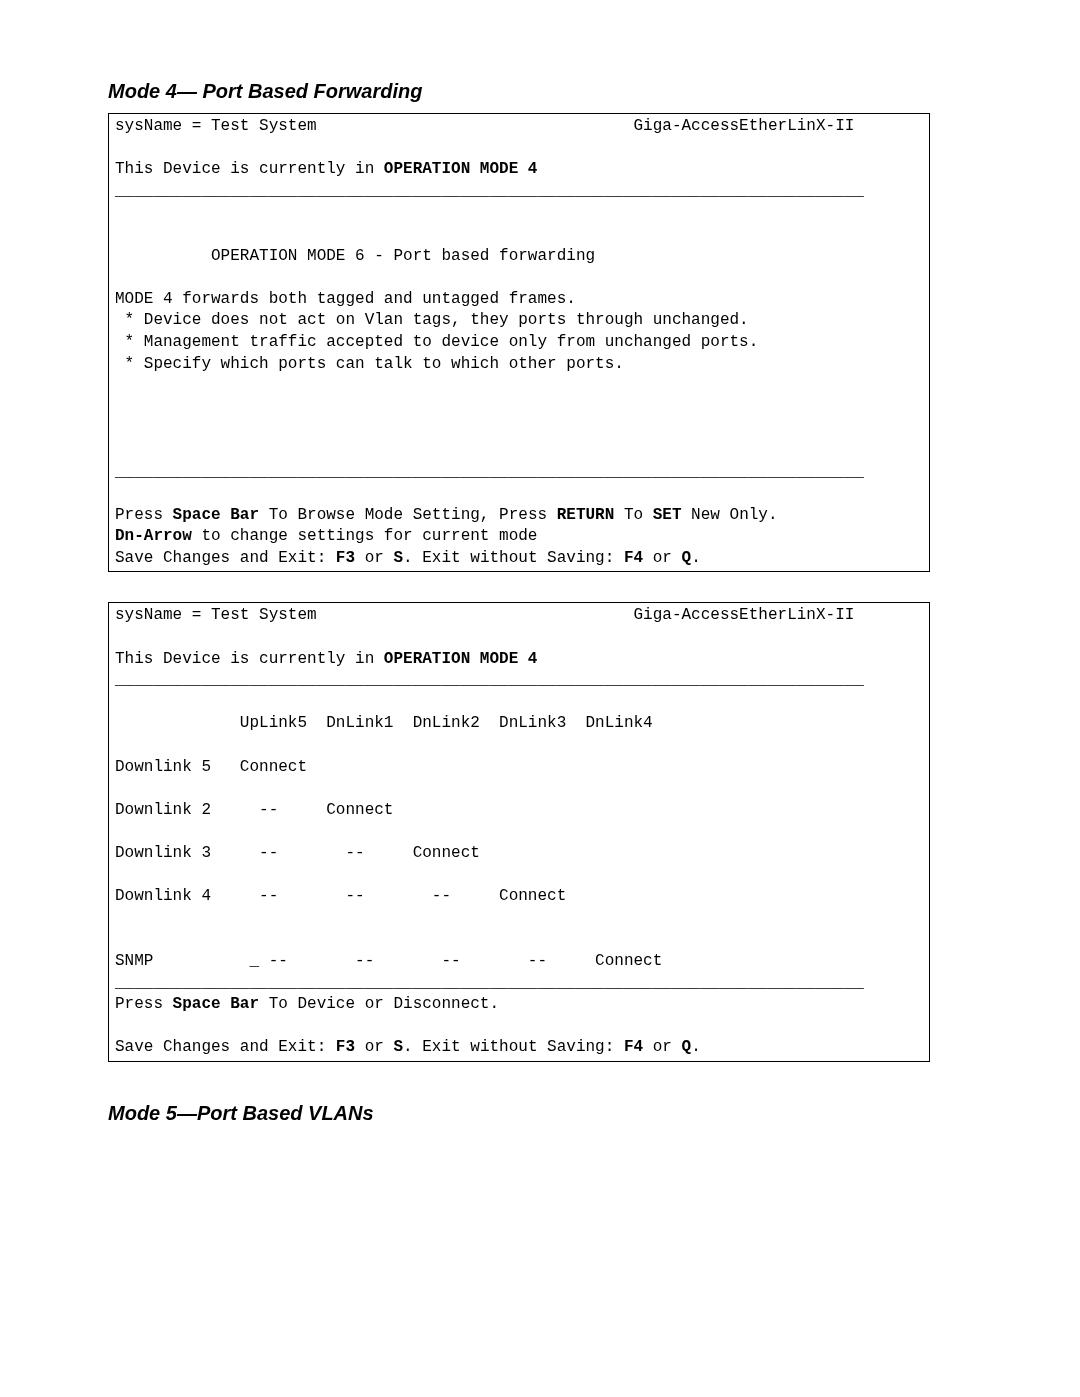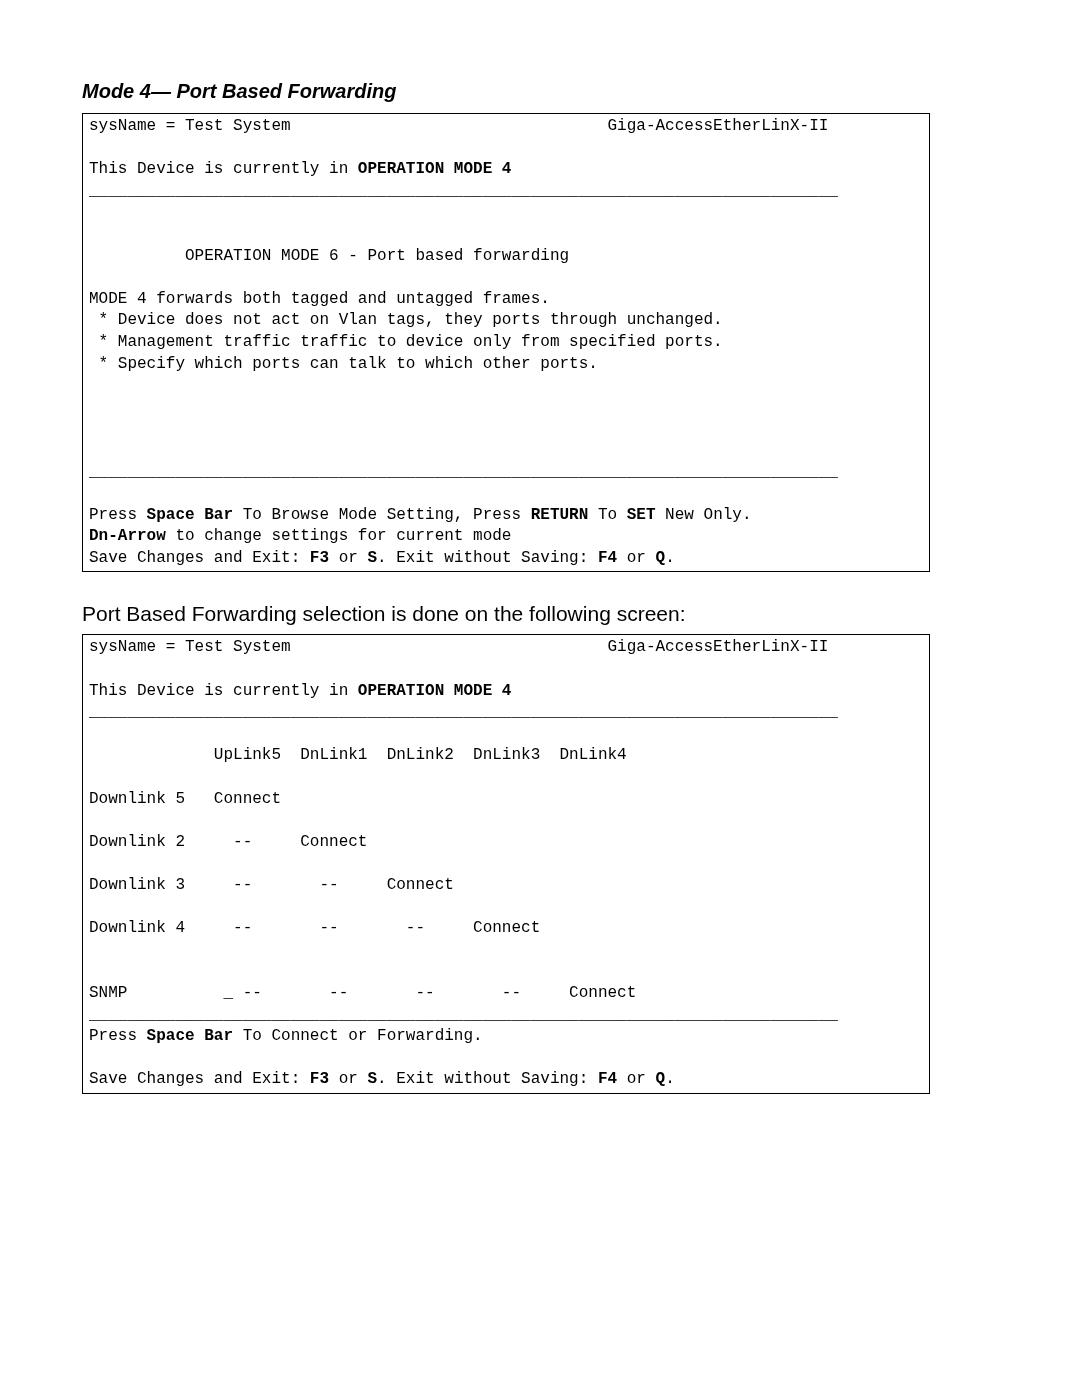--- a/index.html
+++ b/index.html
@@ -4,21 +4,21 @@
 <style>
   body {
     margin: 0;
     padding: 0;
     background: #fff;
     font-family: Georgia, "Times New Roman", serif;
     color: #000;
     width: 1080px;
   }
   .page {
-    padding: 60px 150px 40px 82px;
+    padding: 60px 150px 40px 108px;
   }
   .section-heading {
     font-family: "Century Gothic", "Futura", Arial, sans-serif;
     font-weight: bold;
     font-style: italic;
     font-size: 20px;
     margin: 20px 0 10px 0;
   }
   .terminal {
     border: 1px solid #000;
@@ -49,50 +49,50 @@
   <div class="terminal"><span><span>sysName = Test System</span>                                 <span>Giga-AccessEtherLinX-II</span></span>
 
 <span><span>This Device is currently in </span><span class="bold">OPERATION MODE 4</span></span>
 <span>______________________________________________________________________________</span>
 
 
 <span>          OPERATION MODE 6 - Port based forwarding</span>
 
 <span>MODE 4 forwards both tagged and untagged frames.</span>
 <span> * Device does not act on Vlan tags, they ports through unchanged.</span>
-<span> * Management traffic traffic to device only from specified ports.</span>
+<span> * Management traffic accepted to device only from unchanged ports.</span>
 <span> * Specify which ports can talk to which other ports.</span>
 
 
 
 
 <span>______________________________________________________________________________</span>
 
 <span><span>Press </span><span class="bold">Space Bar</span><span> To Browse Mode Setting, Press </span><span class="bold">RETURN</span><span> To </span><span class="bold">SET</span><span> New Only.</span></span>
 <span><span class="bold">Dn-Arrow</span><span> to change settings for current mode</span></span>
 <span><span>Save Changes and Exit: </span><span class="bold">F3</span><span> or </span><span class="bold">S</span><span>. Exit without Saving: </span><span class="bold">F4</span><span> or </span><span class="bold">Q</span><span>.</span></span></div>
 
-  <div class="prose">Port Based Forwarding selection is done on the following screen:</div>
 
   <div class="terminal"><span><span>sysName = Test System</span>                                 <span>Giga-AccessEtherLinX-II</span></span>
 
 <span><span>This Device is currently in </span><span class="bold">OPERATION MODE 4</span></span>
 <span>______________________________________________________________________________</span>
 
 <span>             UpLink5  DnLink1  DnLink2  DnLink3  DnLink4</span>
 
 <span>Downlink 5   Connect</span>
 
 <span>Downlink 2     --     Connect</span>
 
 <span>Downlink 3     --       --     Connect</span>
 
 <span>Downlink 4     --       --       --     Connect</span>
 
 
 <span>SNMP          _ --       --       --       --     Connect</span>
 <span>______________________________________________________________________________</span>
-<span><span>Press </span><span class="bold">Space Bar</span><span> To Connect or Forwarding.</span></span>
+<span><span>Press </span><span class="bold">Space Bar</span><span> To Device or Disconnect.</span></span>
 
 <span><span>Save Changes and Exit: </span><span class="bold">F3</span><span> or </span><span class="bold">S</span><span>. Exit without Saving: </span><span class="bold">F4</span><span> or </span><span class="bold">Q</span><span>.</span></span></div>
 
+  <div class="section-heading" style="margin-top:40px;">Mode 5—Port Based VLANs</div>
 
 </div>
 
 </body></html>

